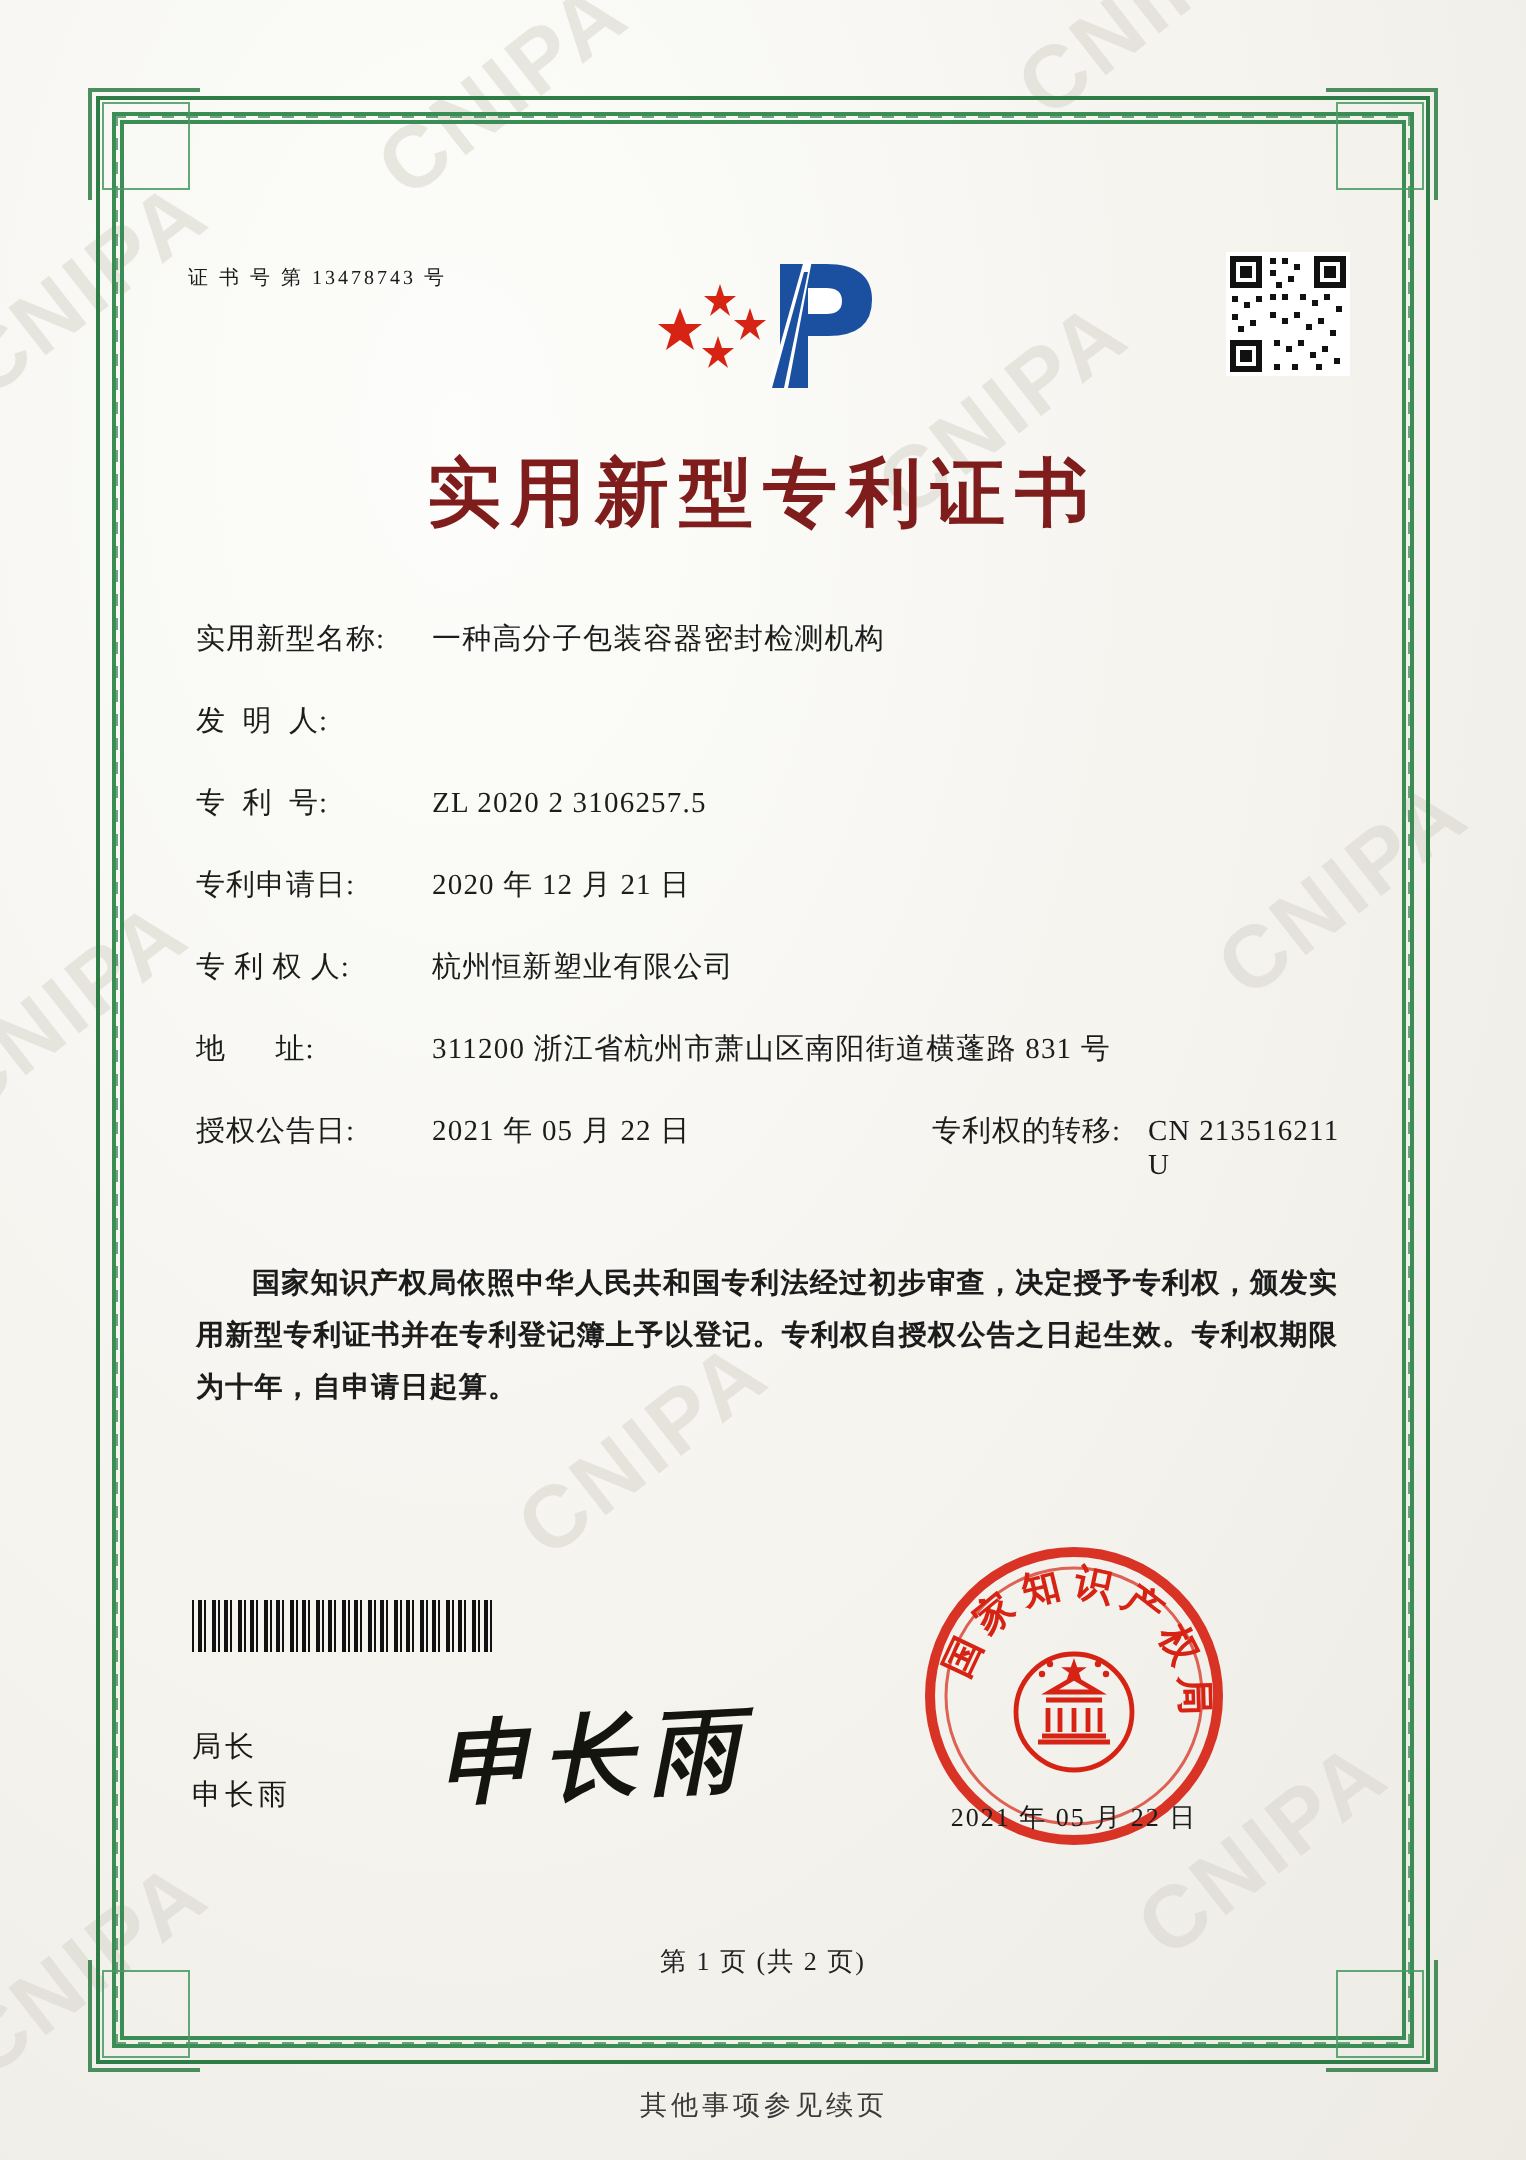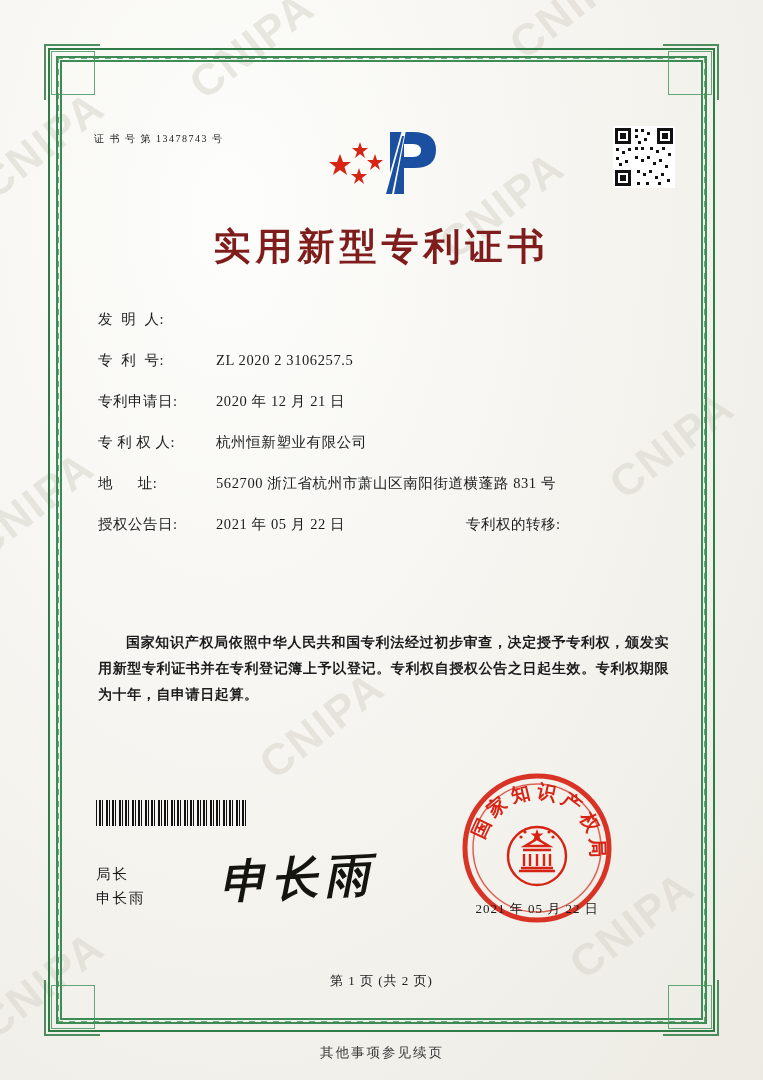--- a/index.html
+++ b/index.html
@@ -363,42 +363,47 @@
         <path d="M86 20 L86 33 L95 33 Q103 33 103 26.5 Q103 20 95 20 Z" fill="#ffffff"></path>
         <path d="M66 70 L84 6 L88 6 L76 70 Z" fill="#ffffff"></path>
         <path d="M68 70 L84 12 L86 12 L74 70 Z" fill="#1b4fa0"></path>
       </svg>
     </div>
 
     <div class="doc-title">实用新型专利证书</div>
 
     <div class="fields">
       <div class="field">
+        <span class="field-label">实用新型名称:</span>
+        <span class="field-value">一种高分子包装容器密封检测机构</span>
+      </div>
+      <div class="field">
         <span class="field-label">发  明  人:</span>
       </div>
       <div class="field">
         <span class="field-label">专  利  号:</span>
         <span class="field-value">ZL 2020 2 3106257.5</span>
       </div>
       <div class="field">
         <span class="field-label">专利申请日:</span>
         <span class="field-value">2020 年 12 月 21 日</span>
       </div>
       <div class="field">
         <span class="field-label">专 利 权 人:</span>
         <span class="field-value">杭州恒新塑业有限公司</span>
       </div>
       <div class="field">
         <span class="field-label">地      址:</span>
-        <span class="field-value">562700 浙江省杭州市萧山区南阳街道横蓬路 831 号</span>
+        <span class="field-value">311200 浙江省杭州市萧山区南阳街道横蓬路 831 号</span>
       </div>
       <div class="field split">
         <span class="field-label">授权公告日:</span>
         <span class="field-value">2021 年 05 月 22 日</span>
         <span class="field-label2">专利权的转移:</span>
+        <span class="field-value2">CN 213516211 U</span>
       </div>
     </div>
 
     <div class="paras">
       <p>国家知识产权局依照中华人民共和国专利法经过初步审查，决定授予专利权，颁发实用新型专利证书并在专利登记簿上予以登记。专利权自授权公告之日起生效。专利权期限为十年，自申请日起算。</p>
     </div>
 
     <div class="barcode"></div>
 
     <div class="sig-label">

